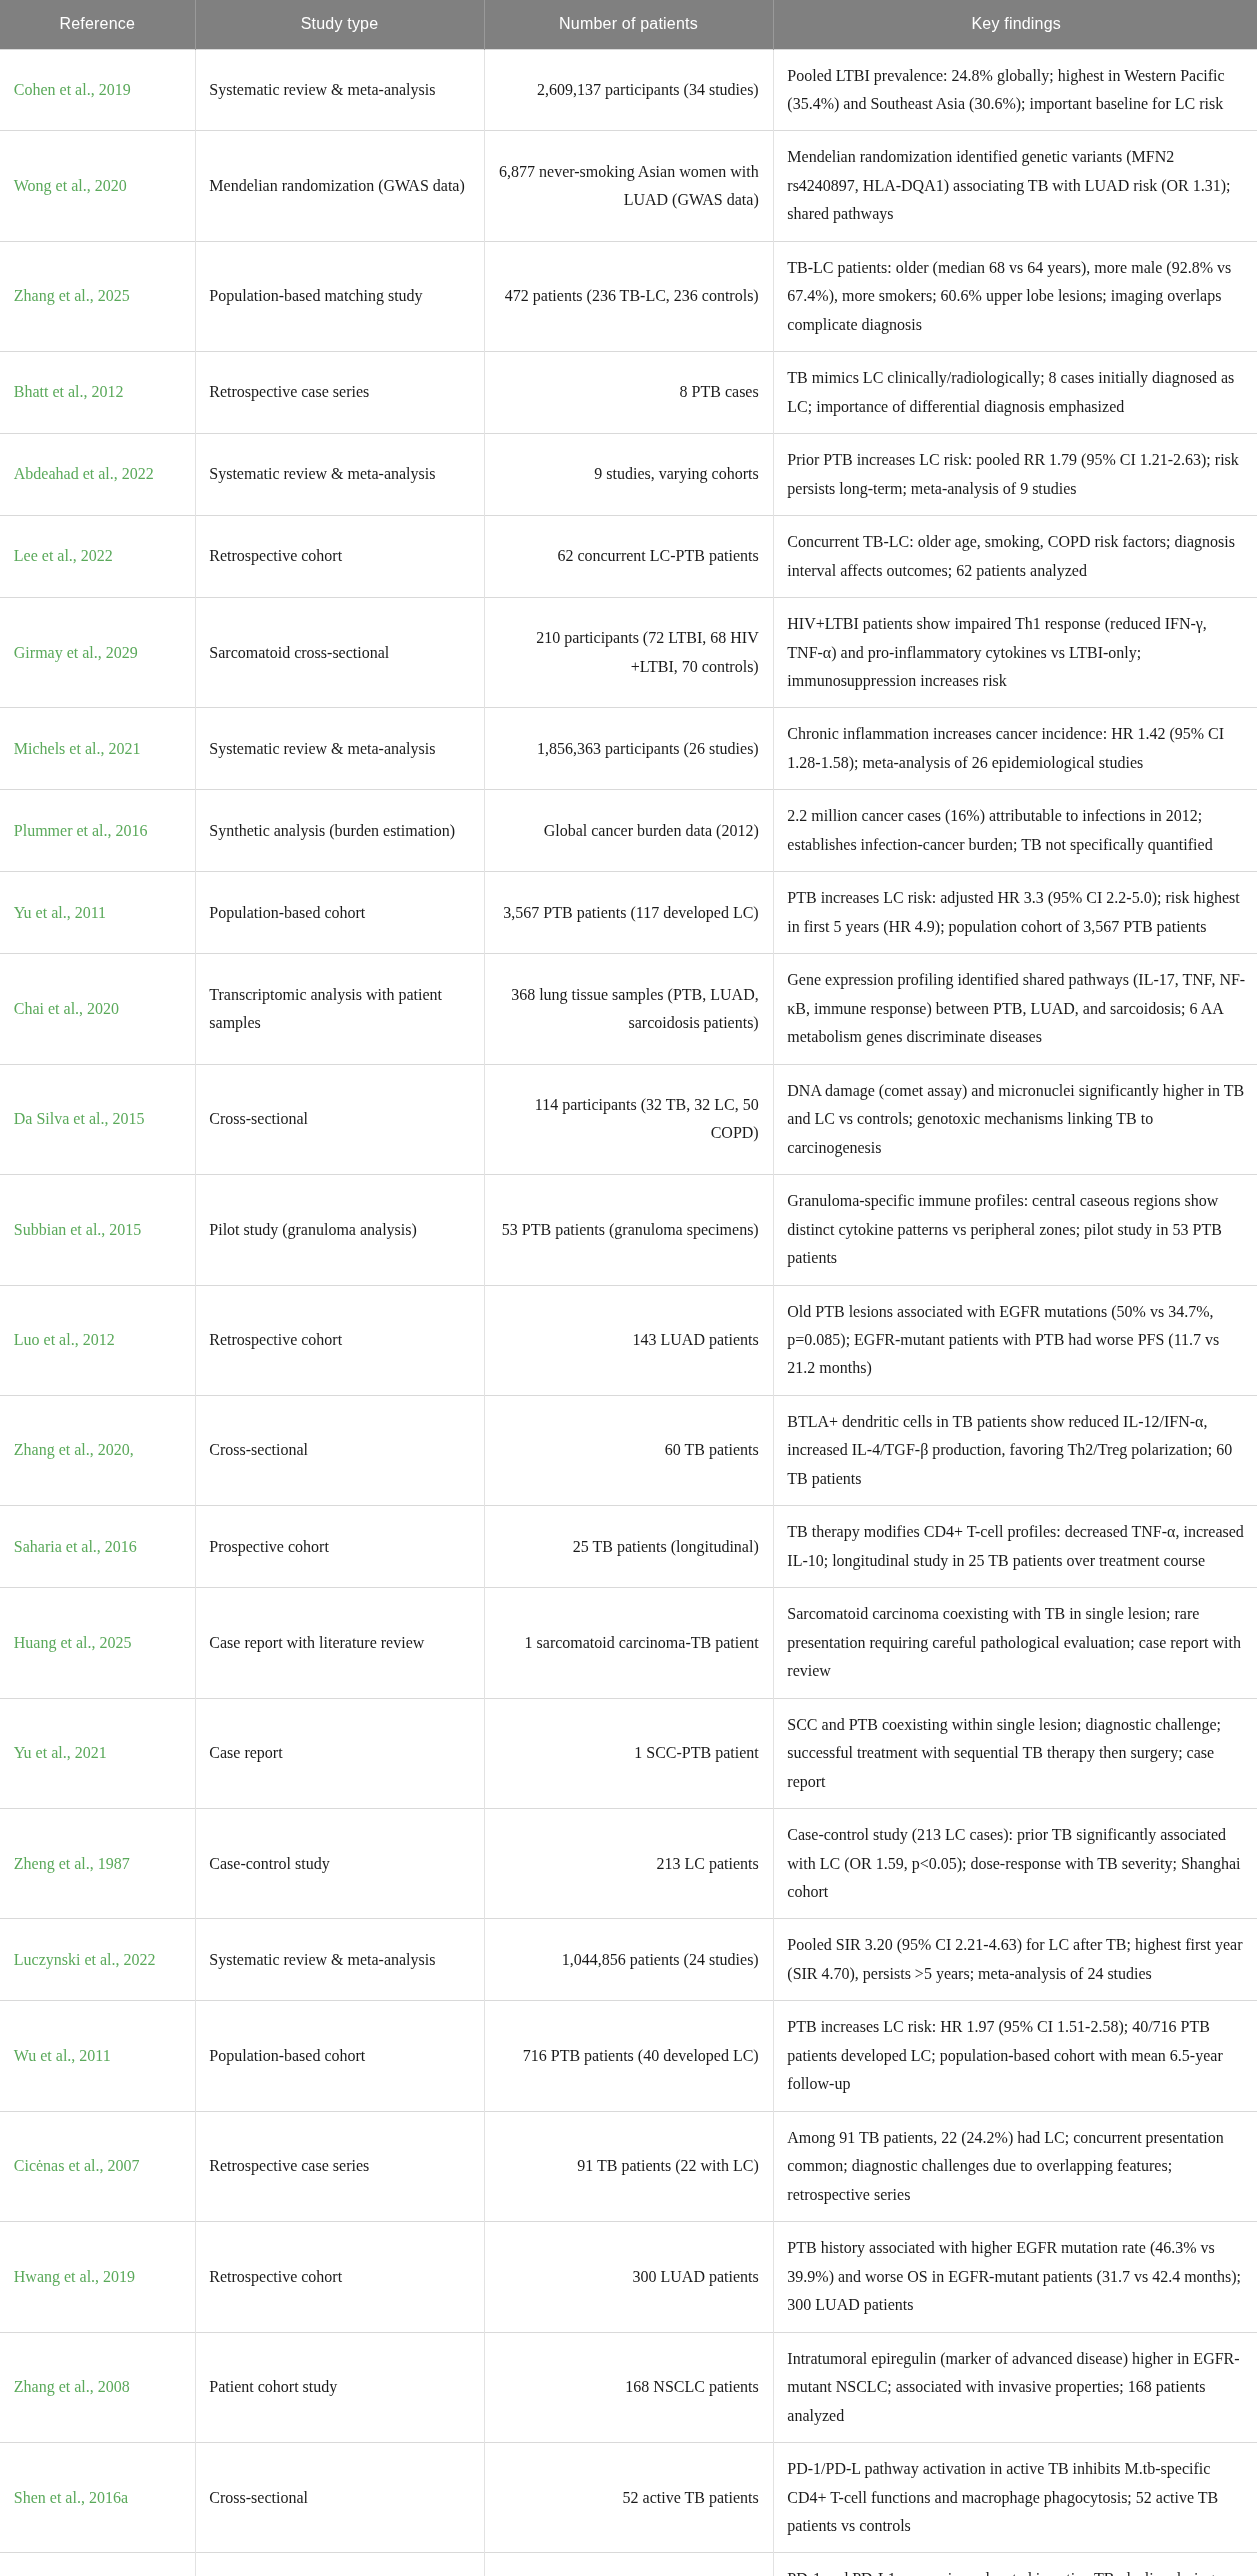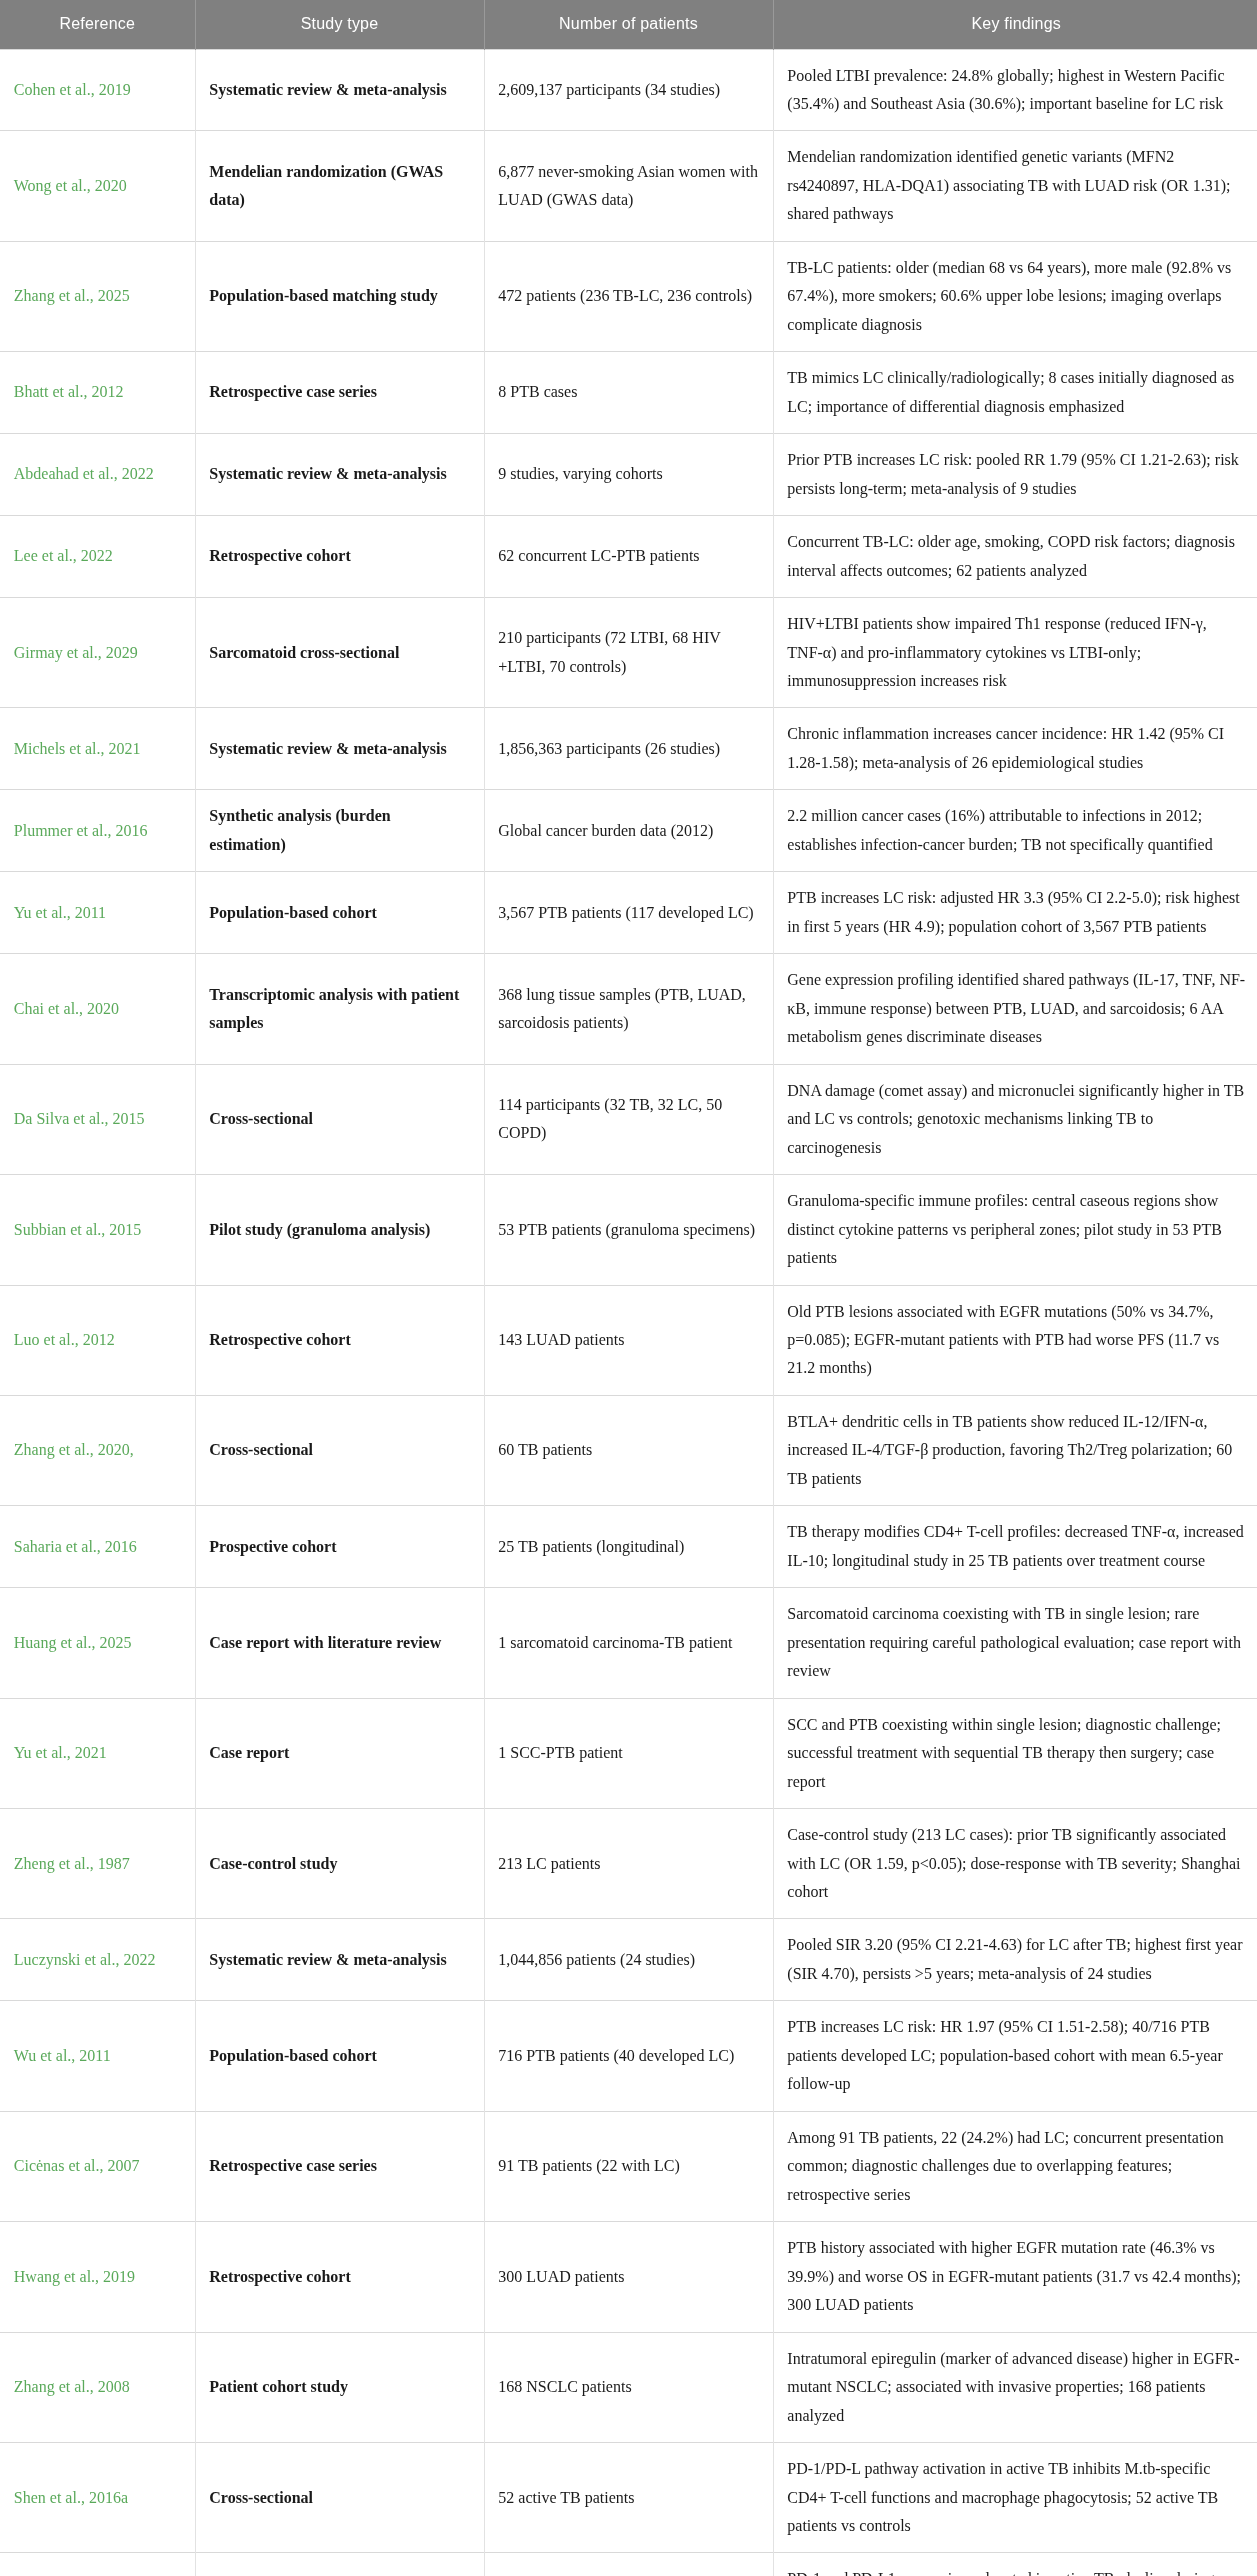--- a/index.html
+++ b/index.html
@@ -47,22 +47,22 @@
     vertical-align: middle;
     box-sizing: border-box;
   }
   tbody td:last-child { border-right: none; }
   tbody tr:last-child td { border-bottom: 0.9px solid #d9d9d9; }
 
   td.ref {
     color: #5aa95a;
     text-align: left;
   }
-  td.stype  { text-align: left; font-weight: bold; }
-  td.num    { text-align: left; }
+  td.stype  { text-align: left; }
+  td.num    { text-align: right; }
   td.find   { text-align: left; }
 </style>
 </head>
 <body>
 
 <table id="study-table">
   <colgroup>
     <col class="c-ref">
       <col class="c-type">
       <col class="c-num">

